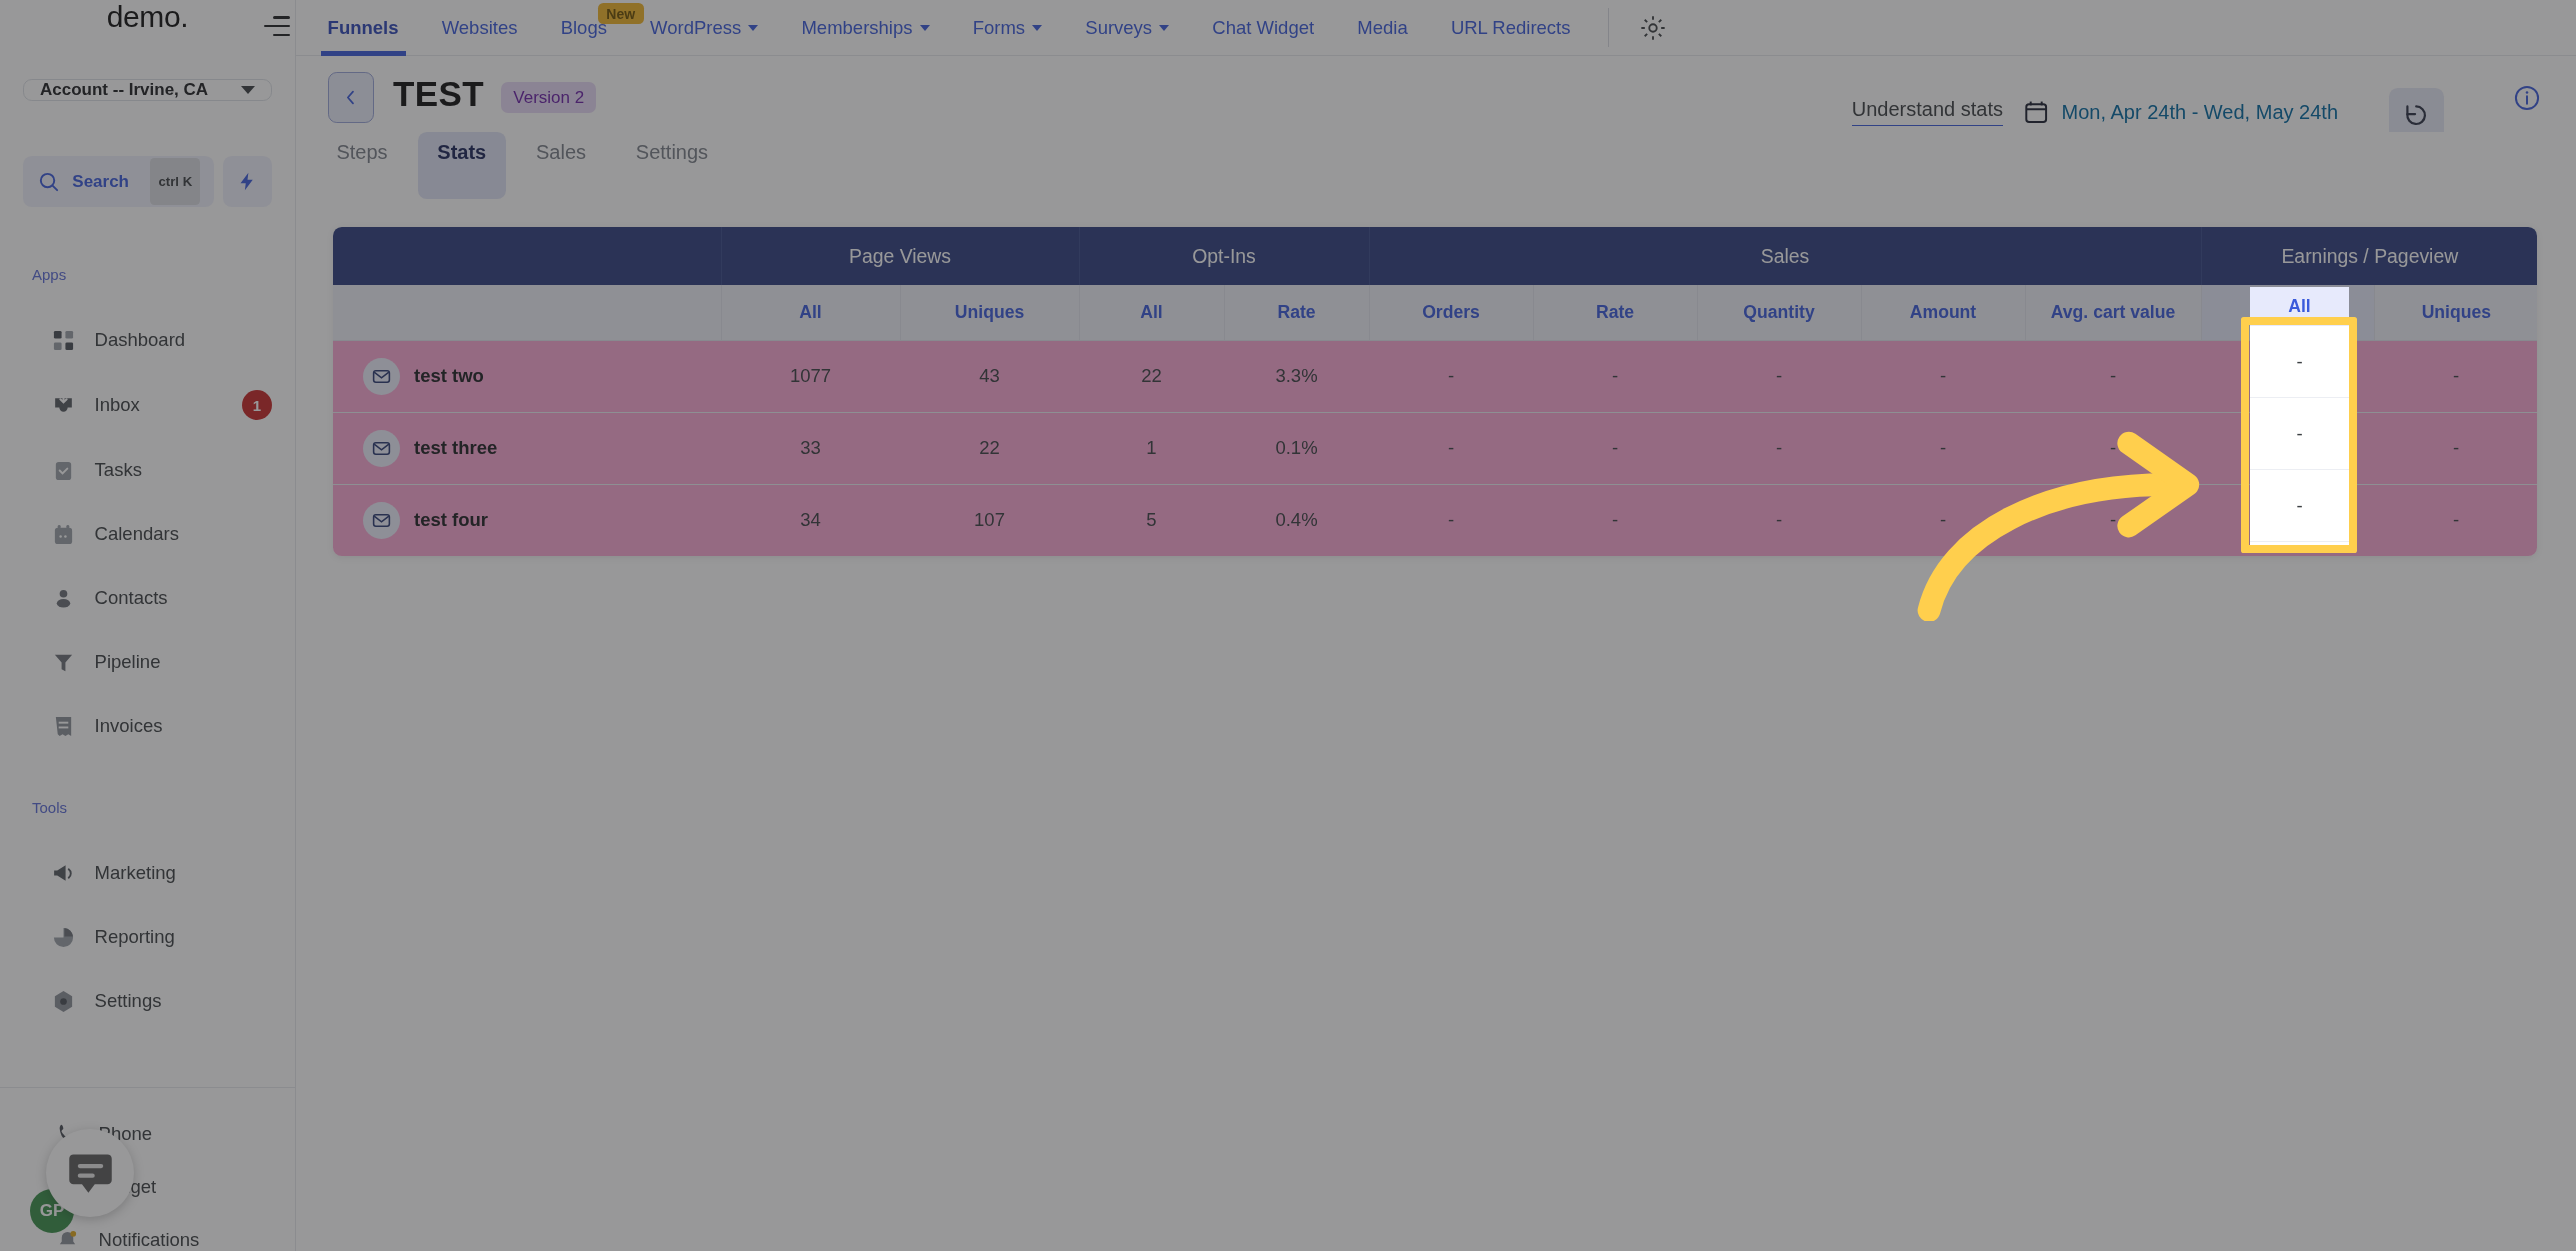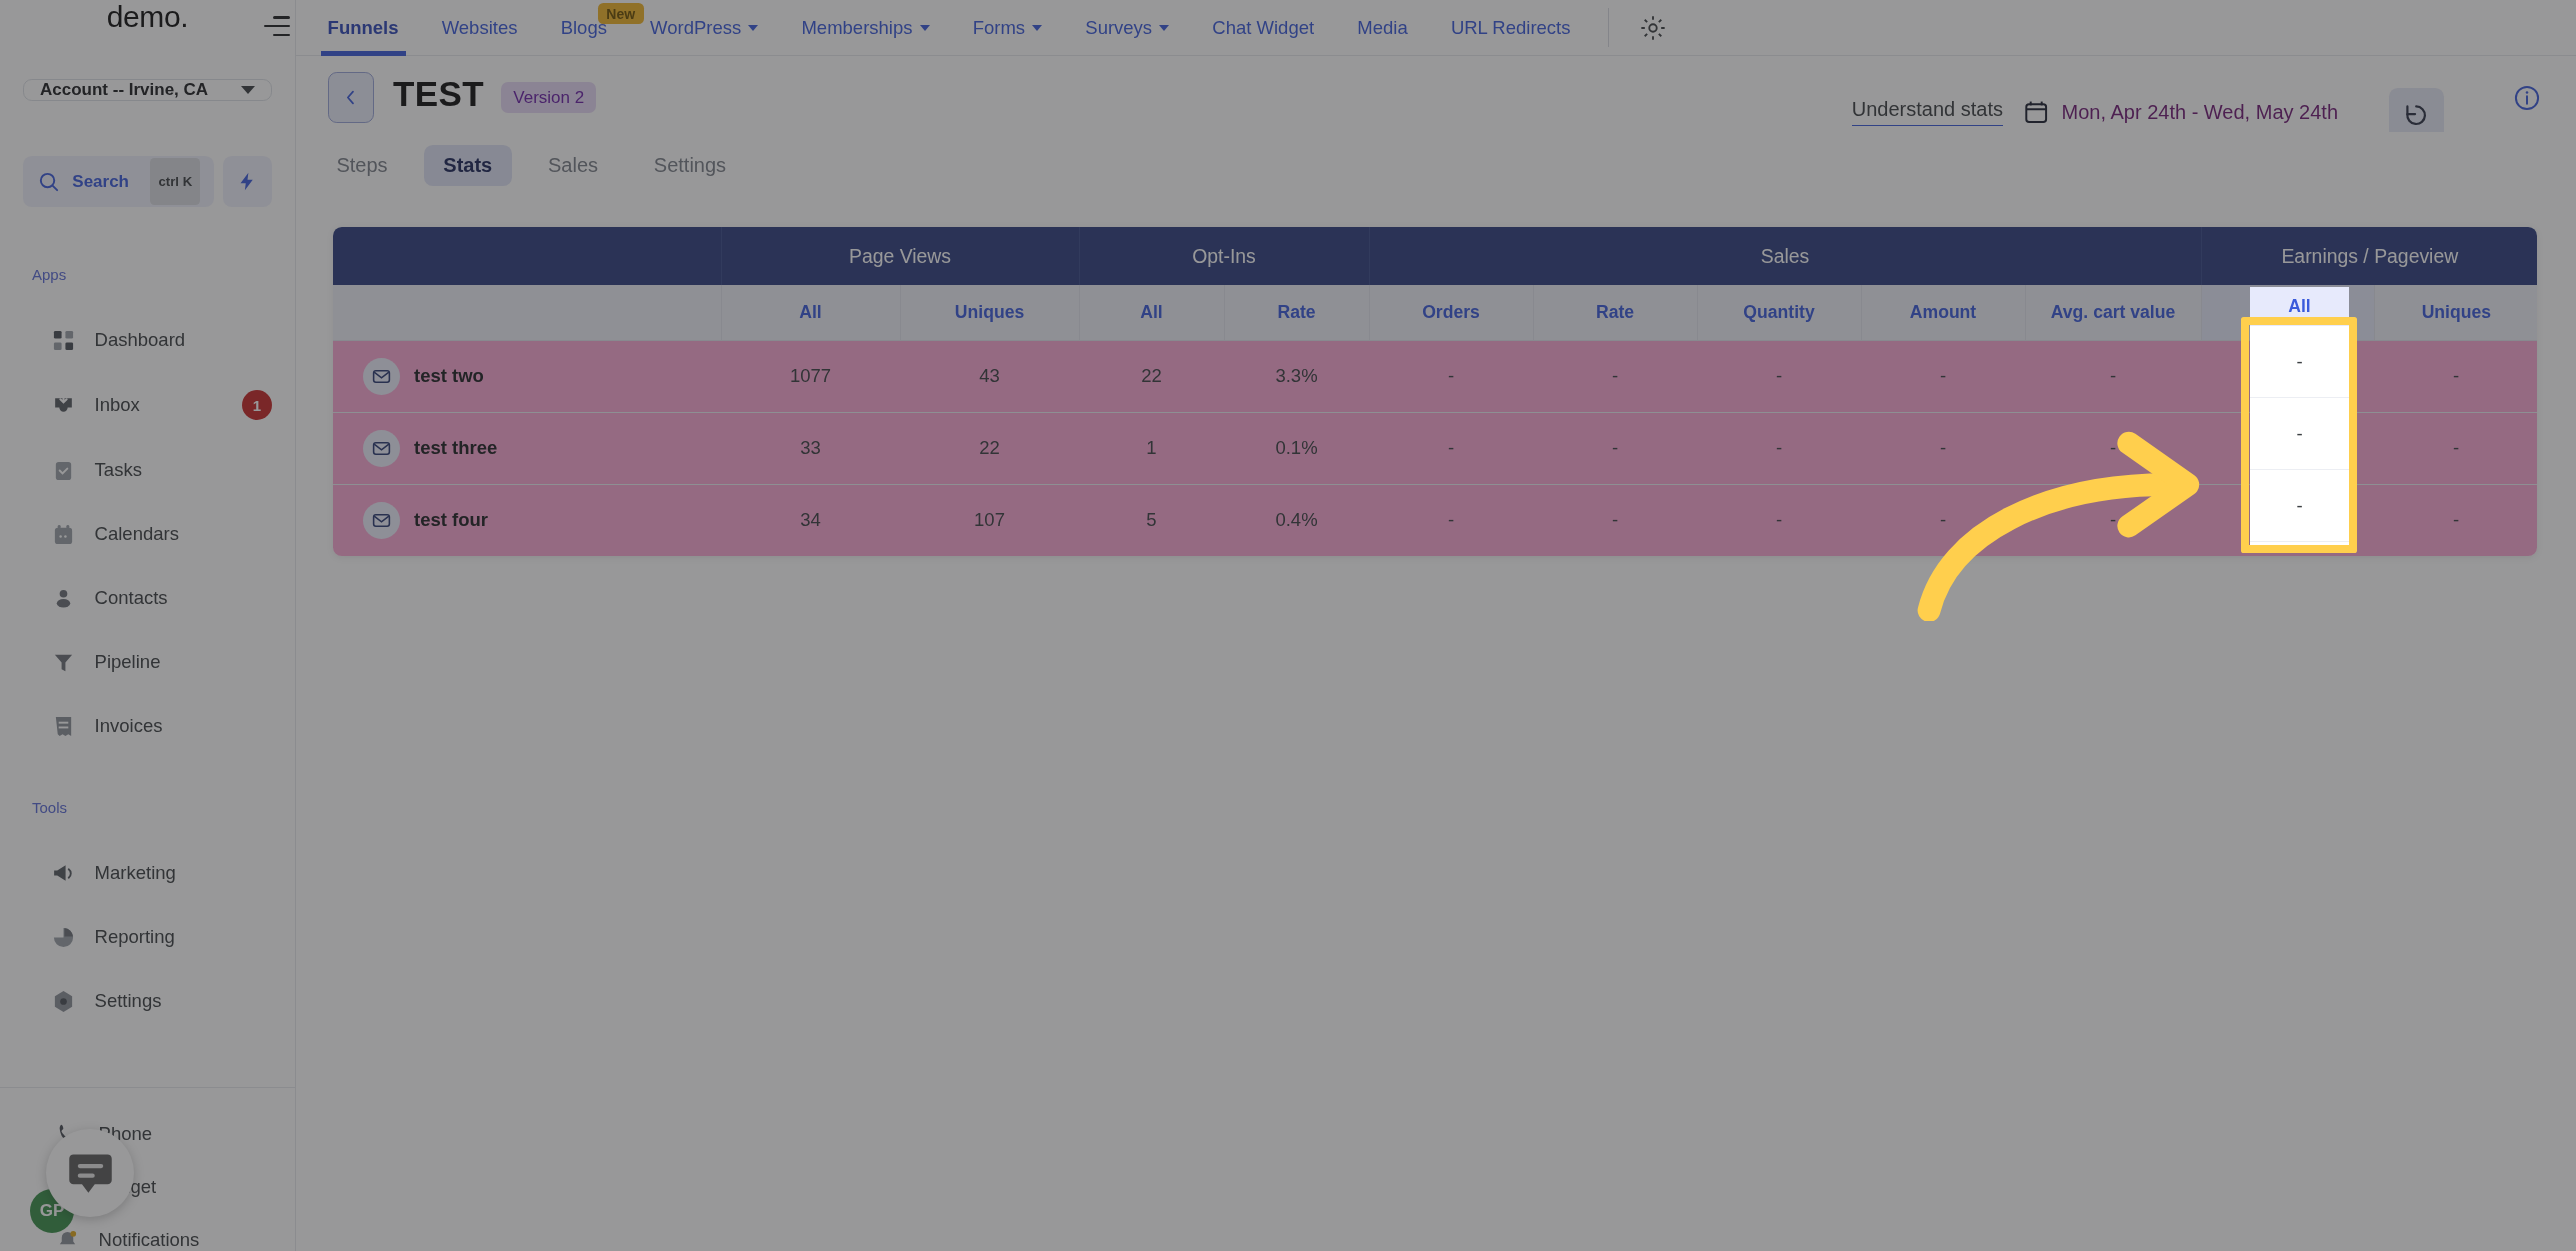--- a/index.html
+++ b/index.html
@@ -101,30 +101,30 @@
     position:absolute; left:205px; top:26.4px; background:#e7d9f5; color:#6b21a8;
     font-size:17px; border-radius:7px; padding:5.3px 12.3px; font-weight:500;
   }
   .understand-stats {
     position:absolute; right:573px; top:42px; font-size:20px; color:#3c4043;
     border-bottom:1.8px solid #3b5bdb; padding-bottom:4.4px; cursor:pointer;
   }
   .date-range {
     position:absolute; right:238px; top:42px; display:flex; align-items:center; gap:12.3px; cursor:pointer;
   }
-  .date-range .dr-text { font-size:20px; color:#701a75; font-weight:500; white-space:nowrap;}
+  .date-range .dr-text { font-size:20px; color:#0369a1; font-weight:500; white-space:nowrap;}
   .refresh-btn {
     position:absolute; right:132px; top:32px; width:55px;height:55px; border-radius:8.8px;
     background:#e5e8f5; display:flex;align-items:center;justify-content:center;cursor:pointer;
   }
   .info-icon { position:absolute; right:35px; top:28px; cursor:pointer; }
 
   
   #tabs { position:absolute; left:296px; top:132px; width:2280px; height:67px; background:#ffffff;
-          display:flex; align-items:center; padding-left:21px; gap:17px;}
+          display:flex; padding-left:21px; gap:11px;}
   .tab {
     font-size:20px; color:#7a7f88; padding:8.8px 19.4px; border-radius:8.8px; cursor:pointer;
   }
   .tab.active { color:#1b2559; font-weight:700; background:#dfe3f5; }
 
   
   #tablecard {
     position:absolute; left:333px; top:227px; width:2204px;
     background:#fff; border-radius:8.8px; box-shadow:0 1.8px 7px rgba(0,0,0,.08); overflow:hidden;
   }

